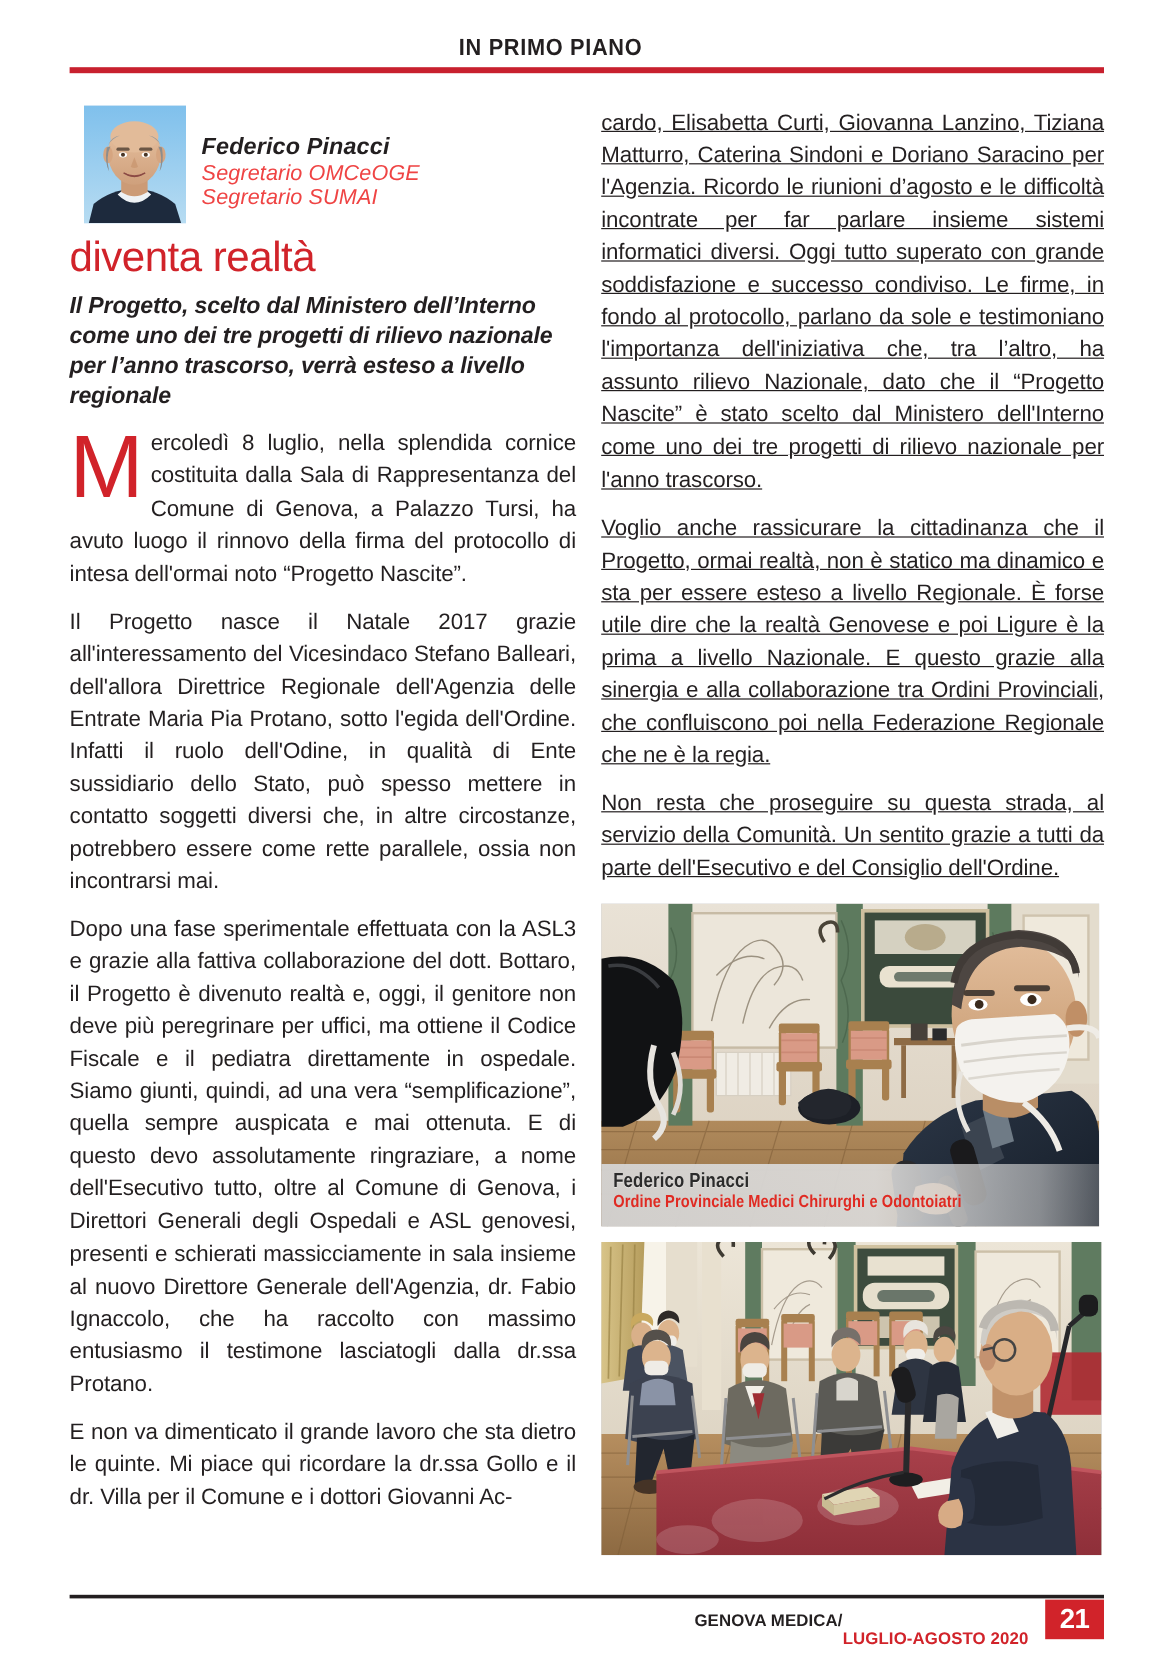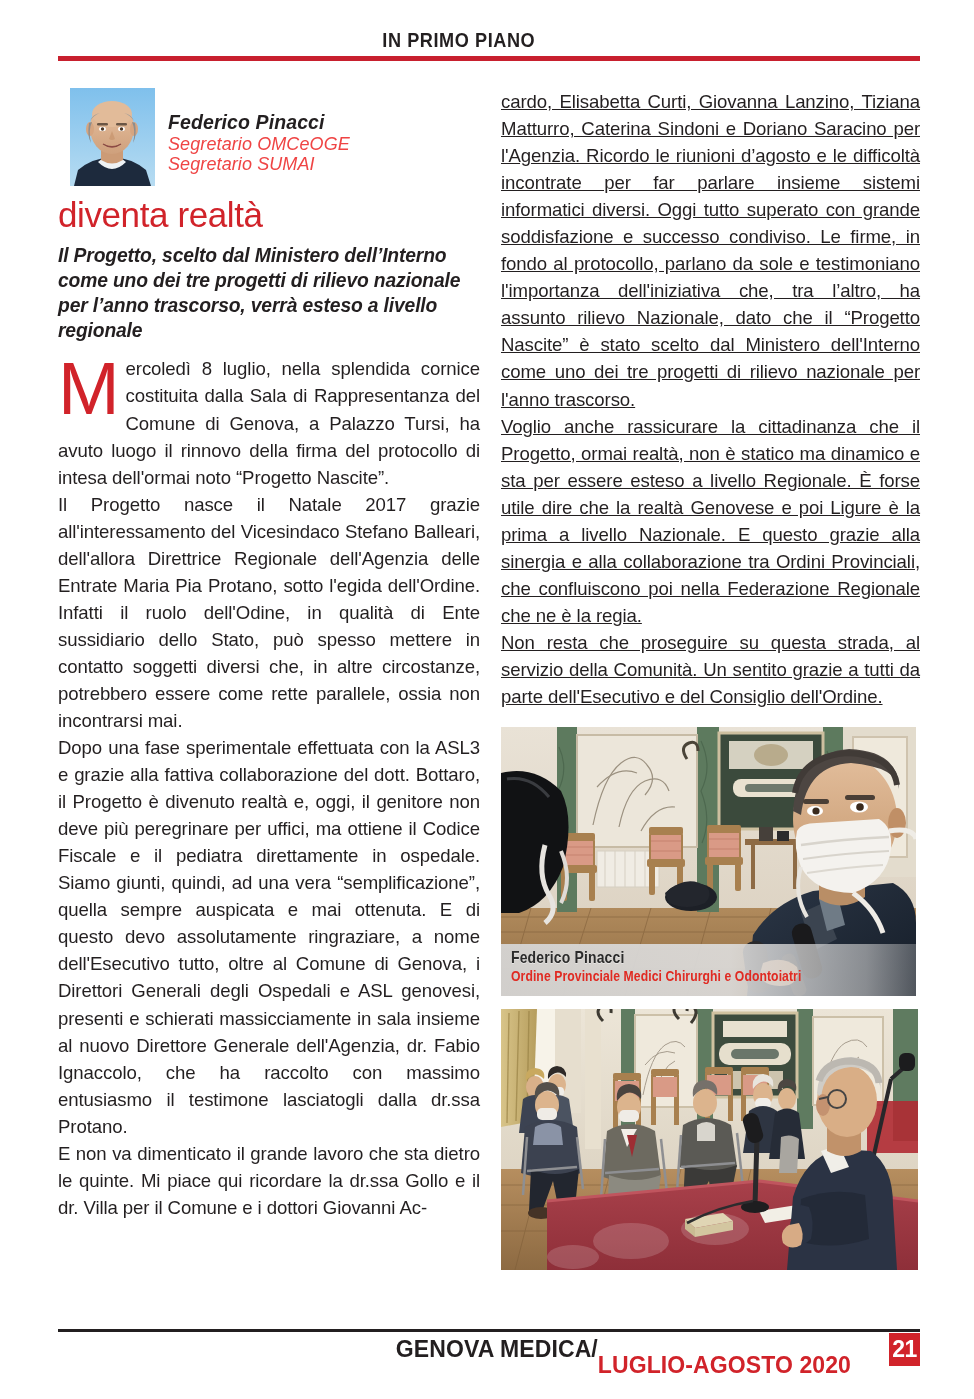--- a/index.html
+++ b/index.html
@@ -126,21 +126,21 @@
   .body-text {
     font-size: 18.6px;
     line-height: 1.455;
     text-align: justify;
     color: #231f20;
     letter-spacing: -0.1px;
     hyphens: none;
   }
   .col-left .body-text { margin-top: 12px; }
   .body-text p { margin: 0; }
-  .body-text p + p { margin-top: 0; }
+  .body-text p + p { margin-top: 13px; }
 
   .dropcap-p::first-letter {
     color: #d1232a;
     font-size: 74px;
     line-height: 0.82;
     float: left;
     padding-right: 6px;
     padding-top: 4px;
     font-weight: normal;
   }
@@ -221,39 +221,38 @@
     position: absolute;
     right: 0;
     top: 4px;
     display: flex;
     align-items: stretch;
     height: 33px;
   }
   .footer-title {
     display: flex;
     align-items: center;
-    font-size: 23px;
+    font-size: 14px;
     font-weight: bold;
     letter-spacing: 0.1px;
     white-space: nowrap;
     padding-right: 14px;
   }
   .footer-title .ft-black { color: #231f20; }
   .footer-title .ft-red { color: #d1232a; margin-top: 31px; }
   .page-num {
-    width: 31px;
+    width: 49px;
     background: #d1232a;
     color: #ffffff;
     font-size: 23px;
     font-weight: bold;
     display: flex;
     align-items: center;
     justify-content: center;
     letter-spacing: -0.5px;
-    margin-left: 24px;
   }
 </style>
 </head>
 <body>
 
 <div class="page">
 
   <div class="kicker-wrap">
     <div class="kicker">IN PRIMO PIANO</div>
     <div class="kicker-rule"></div>

